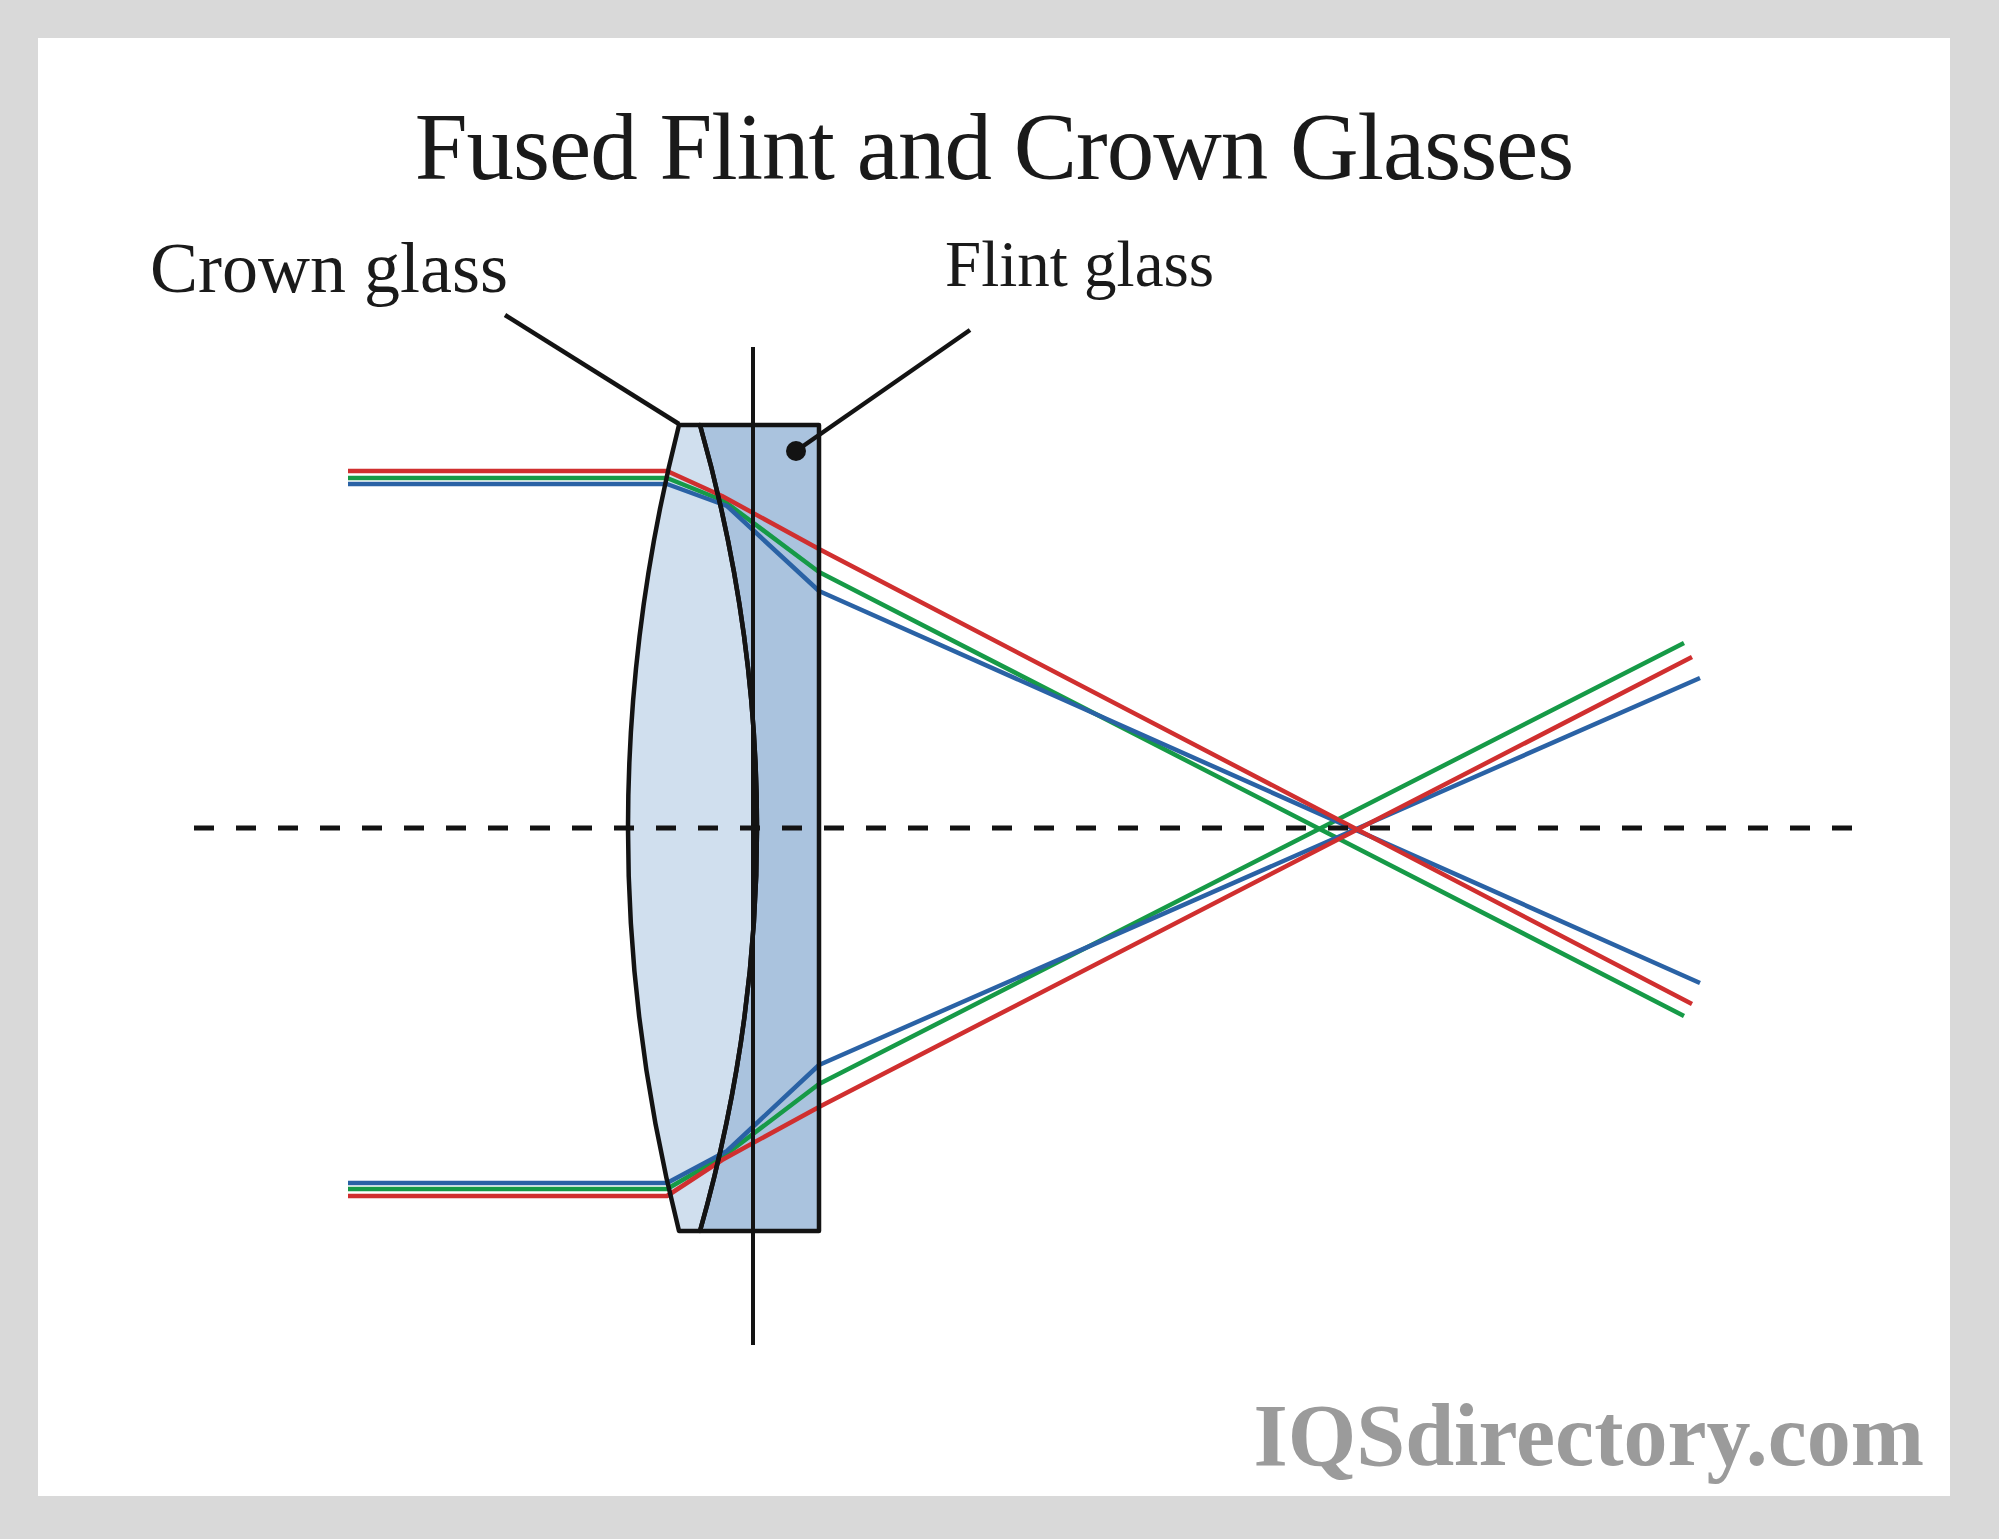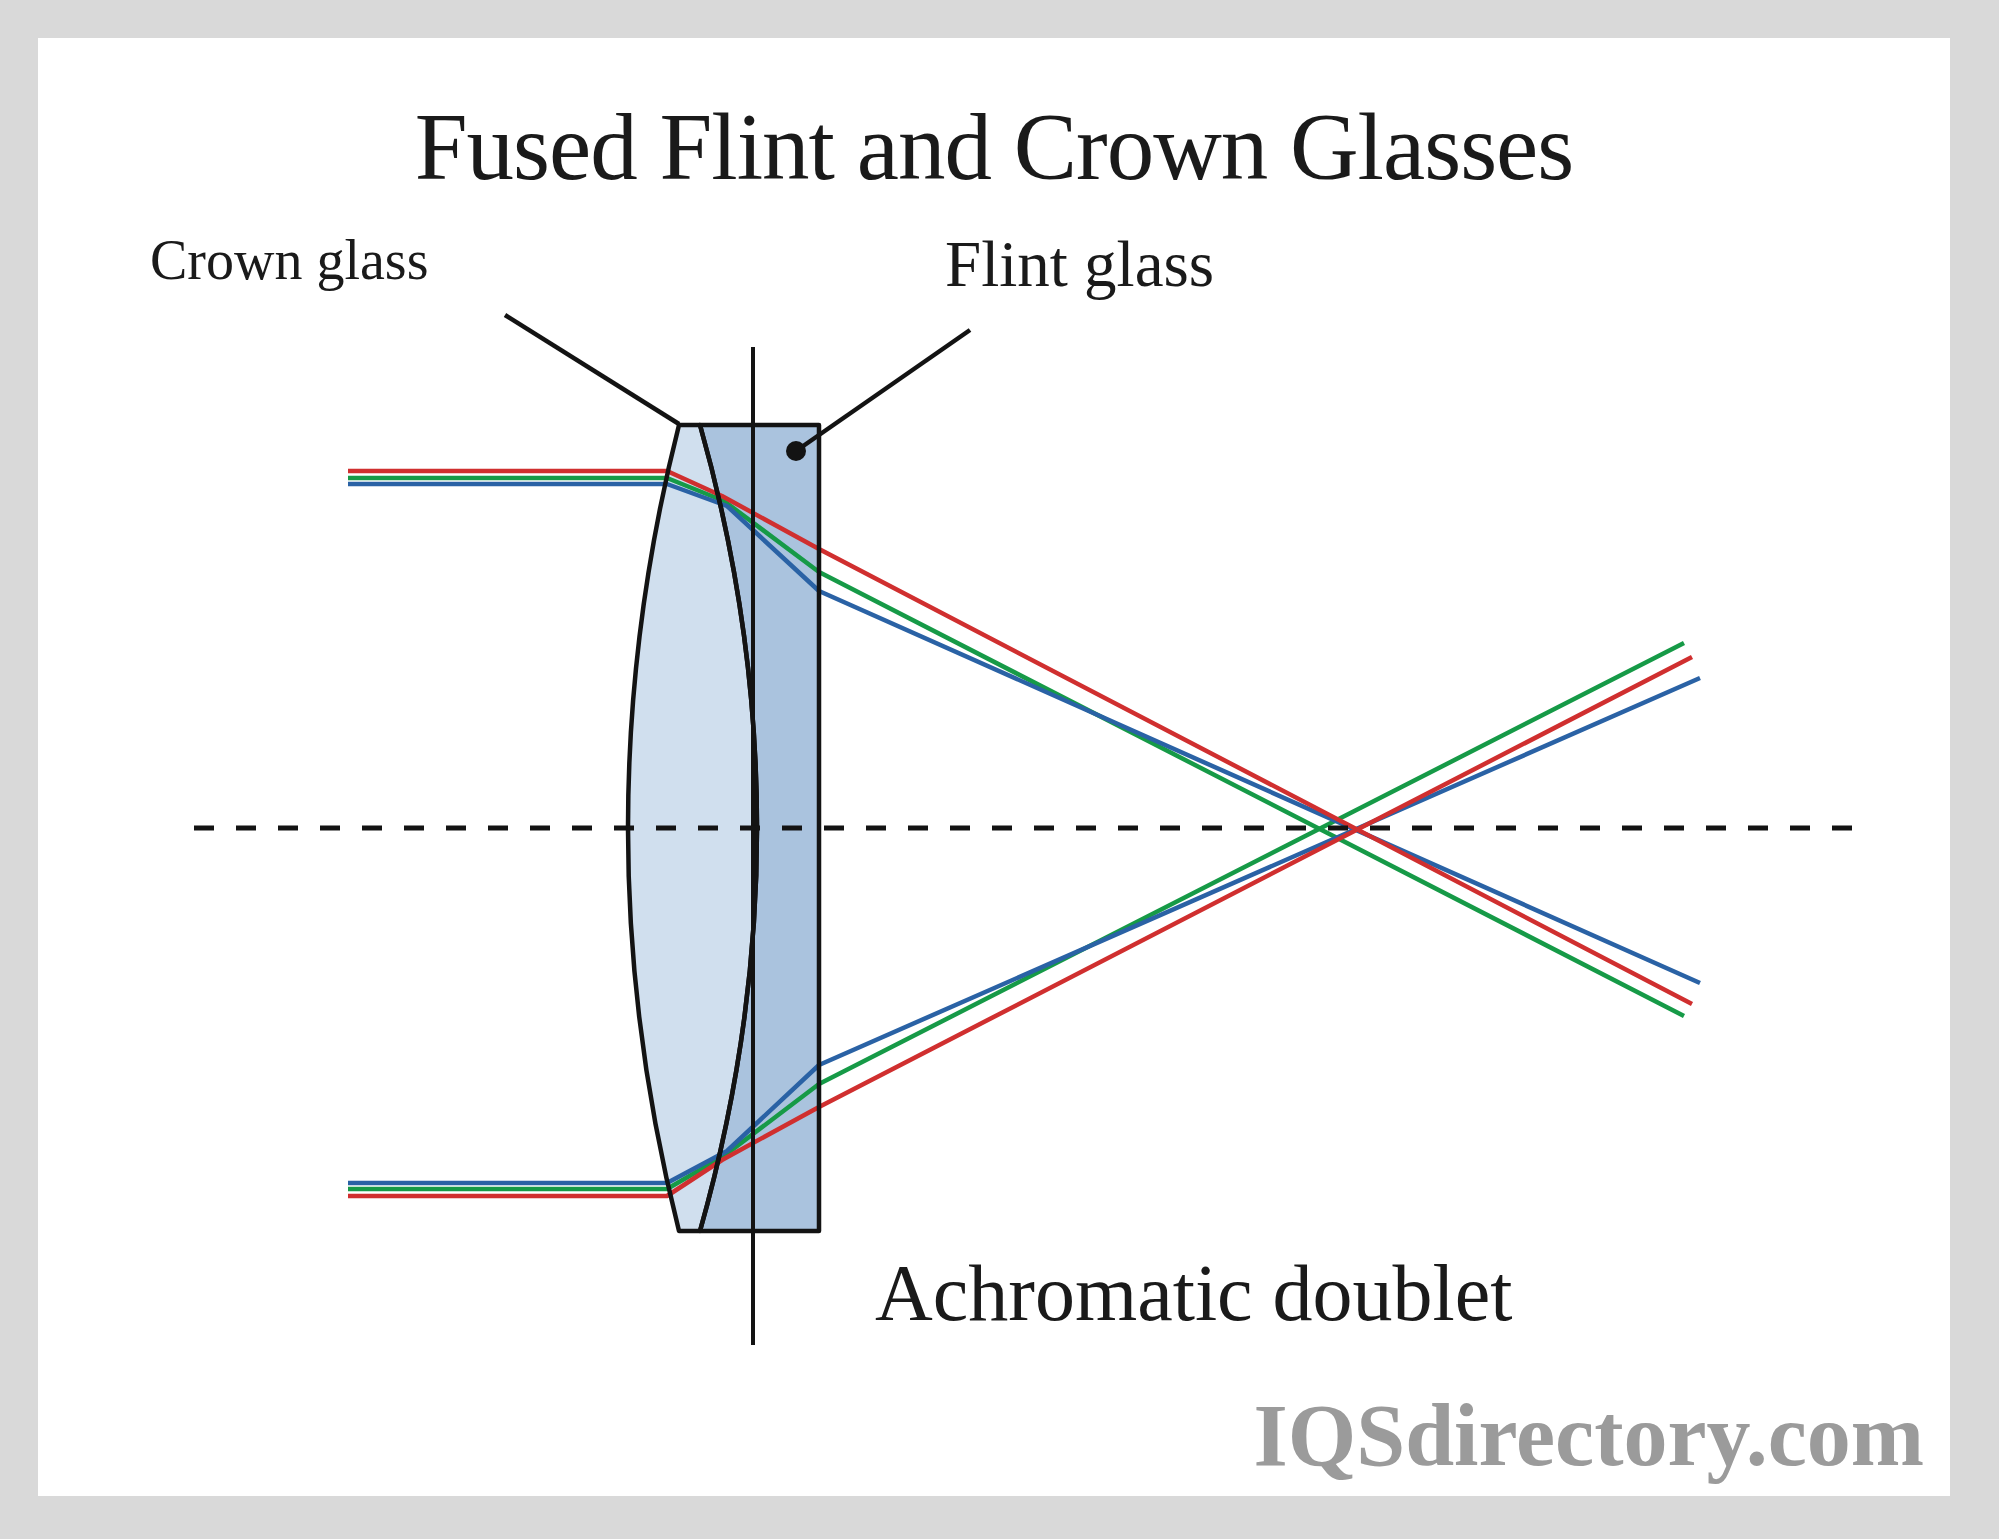--- a/index.html
+++ b/index.html
@@ -3,21 +3,21 @@
 <meta charset="utf-8">
 <style>
   html,body{margin:0;padding:0;}
   #root{position:relative;width:1999px;height:1539px;overflow:hidden;
         font-family:"Liberation Serif","DejaVu Serif",serif;}
   #panel{position:absolute;left:38px;top:38px;width:1912px;height:1458px;}
   #diagram-svg{position:absolute;left:0;top:0;width:1999px;height:1539px;}
   .txt{position:absolute;line-height:1;white-space:nowrap;color:#1a1a1a;}
   #title{left:38px;top:100px;width:1912px;text-align:center;
          font-size:95px;font-weight:400;letter-spacing:-1px;}
-  #crown-label{left:150px;top:232px;font-size:56px;}
+  #crown-label{left:150px;top:232px;font-size:72px;}
   #flint-label{left:945px;top:232px;font-size:65px;}
   #doublet-label{left:875px;top:1253px;font-size:80px;}
   #watermark{right:75px;top:1392px;font-size:88px;font-weight:700;}
 </style>
 </head>
 <body>
 
 <div id="root" style="background: rgb(217, 217, 217);">
   <div id="panel" style="background: rgb(255, 255, 255);"></div>
   <svg id="diagram-svg" viewBox="0 0 1999 1539">
@@ -33,15 +33,14 @@
       <path d="M 700 425 L 819 425 L 819 1231 L 700 1231 Q 814 828 700 425 Z" fill="none" stroke="#131313" stroke-width="4.5" stroke-linejoin="round"></path>
       <line x1="753" y1="347" x2="753" y2="1345" stroke="#131313" stroke-width="4"></line>
       <line x1="194" y1="828" x2="1862" y2="828" stroke="#131313" stroke-width="5" stroke-dasharray="20 22"></line>
       <line x1="505" y1="315" x2="679" y2="424" stroke="#131313" stroke-width="4.5"></line>
       <line x1="970" y1="330" x2="796" y2="451" stroke="#131313" stroke-width="4.5"></line>
       <circle cx="796" cy="451" r="10" fill="#131313"></circle>
     </svg>
   <div id="title" class="txt" style="color: rgb(26, 26, 26);">Fused Flint and Crown Glasses</div>
   <div id="crown-label" class="txt">Crown glass</div>
   <div id="flint-label" class="txt">Flint glass</div>
-  <div id="doublet-label" class="txt">Achromatic doublet</div>
   <div id="watermark" class="txt" style="color: rgb(155, 155, 155); margin-left: 33px;">IQSdirectory.com</div>
 </div>
 
 </body></html>

